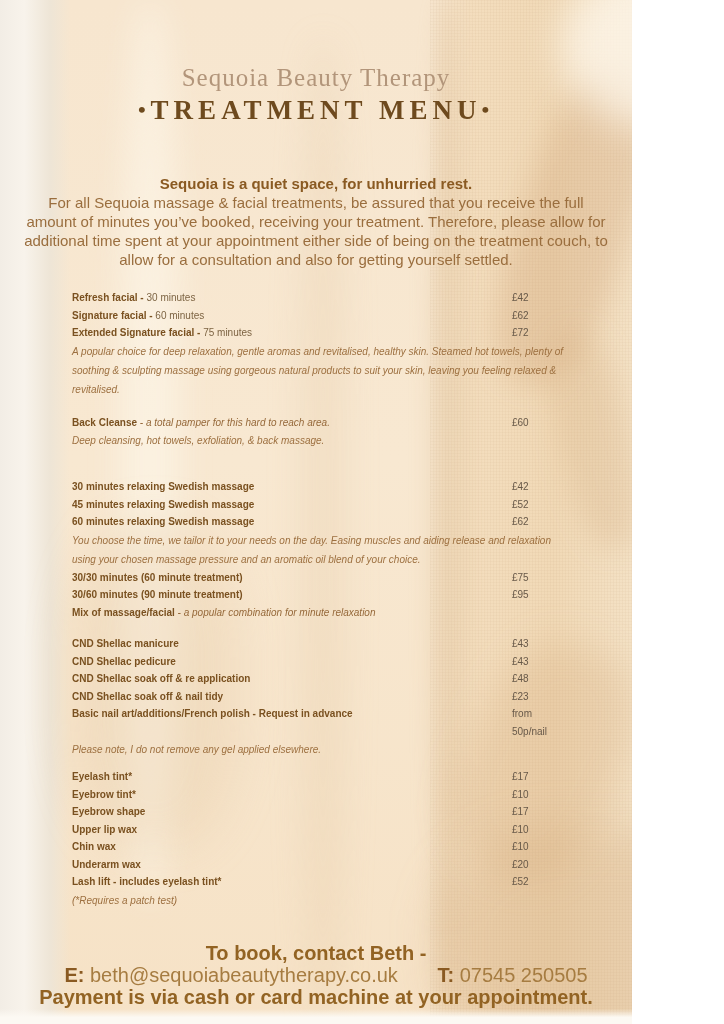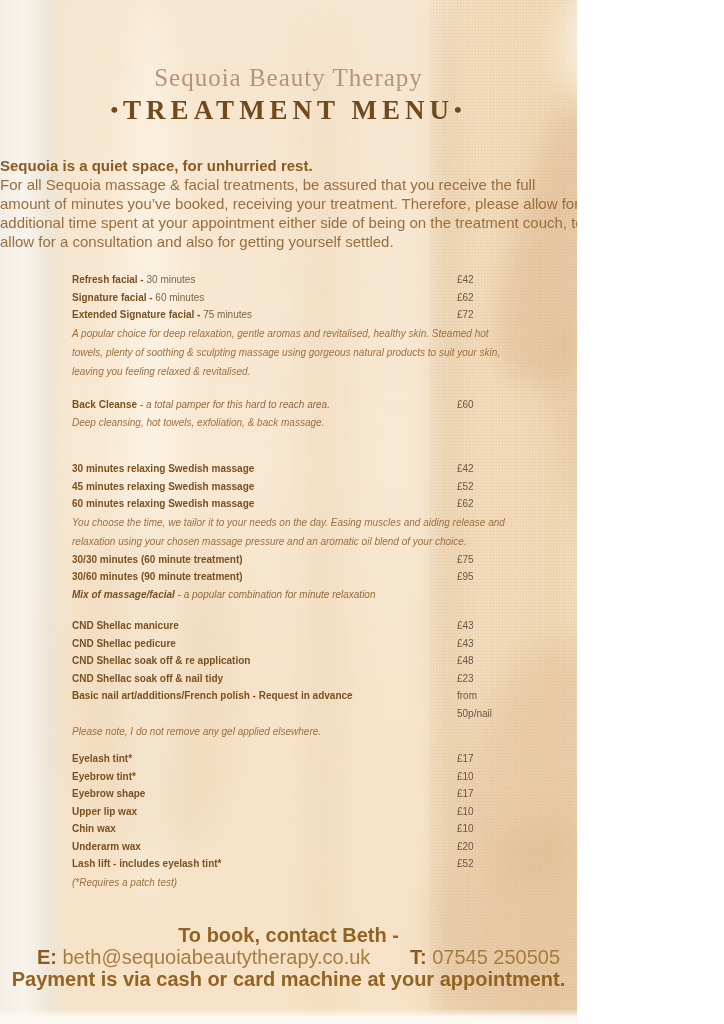--- a/index.html
+++ b/index.html
@@ -1,18 +1,18 @@
 <!DOCTYPE html>
 <html><head>
 <meta charset="utf-8">
 <style>
   html,body{margin:0;padding:0;}
   .page{
     position:relative;
-    width:577px;height:1024px;
+    width:632px;height:1024px;
     overflow:hidden;
     background:linear-gradient(180deg,#f7e6cf 0%,#f8e8d1 45%,#f6e2c6 100%);
     font-family:"Liberation Sans",sans-serif;
   }
   
   .bg-layer{position:absolute;pointer-events:none;}
   .bg-right{
     left:430px;top:0;width:294px;height:1024px;
     background:linear-gradient(90deg,
       rgba(245,224,194,0) 0%,
@@ -55,36 +55,36 @@
     font-family:"Liberation Serif","DejaVu Serif",serif;
     font-size:25px;color:#b2957a;letter-spacing:1px;
   }
   .title{
     font-family:"Liberation Serif","DejaVu Serif",serif;
     font-weight:700;font-size:27px;color:#6e4a1e;
     letter-spacing:5px;margin-top:3px;
   }
   .title .dot{font-size:22px;vertical-align:2px;}
   .intro{
-    width:584px;margin:30px auto 0;
+    width:584px;margin:48px auto 0;text-align:center;
     font-size:15px;line-height:19px;color:#9a6e3e;
   }
   .intro-heading{font-weight:700;color:#8a5a22;}
   .menu{margin:20px 58px 0 72px;}
   .menu-section{margin-top:0;}
   .section-back-cleanse{margin-top:15px;}
   .section-swedish{margin-top:28px;}
   .section-combos{}
   .section-nails{margin-top:14px;}
   .section-tints{margin-top:9px;}
   .menu-row{display:flex;align-items:flex-start;font-size:10px;line-height:17.5px;}
   .row-text{flex:1;padding-right:10px;}
   .row-price{width:62px;color:#675848;white-space:pre-line;}
   .t-bold{font-weight:700;color:#7a5120;}
-  .t-bold-italic{font-weight:700;font-style:italic;color:#7a5120;}
+  .t-bold-italic{font-weight:700;color:#7a5120;}
   .t-regular{color:#7d6443;}
   .t-italic{font-style:italic;color:#96693a;}
   .row-desc{line-height:19px;}
   .t-desc{font-style:italic;color:#9d7040;}
   .footer{margin-top:32px;text-align:center;font-size:20px;line-height:22px;}
   .footer-book,.footer-payment{font-weight:700;color:#926323;}
   .footer-contact{color:#a67c41;padding-left:20px;}
   .footer-label{font-weight:700;color:#8a5a22;}
   .footer-phone-label{margin-left:34px;}
 </style>

